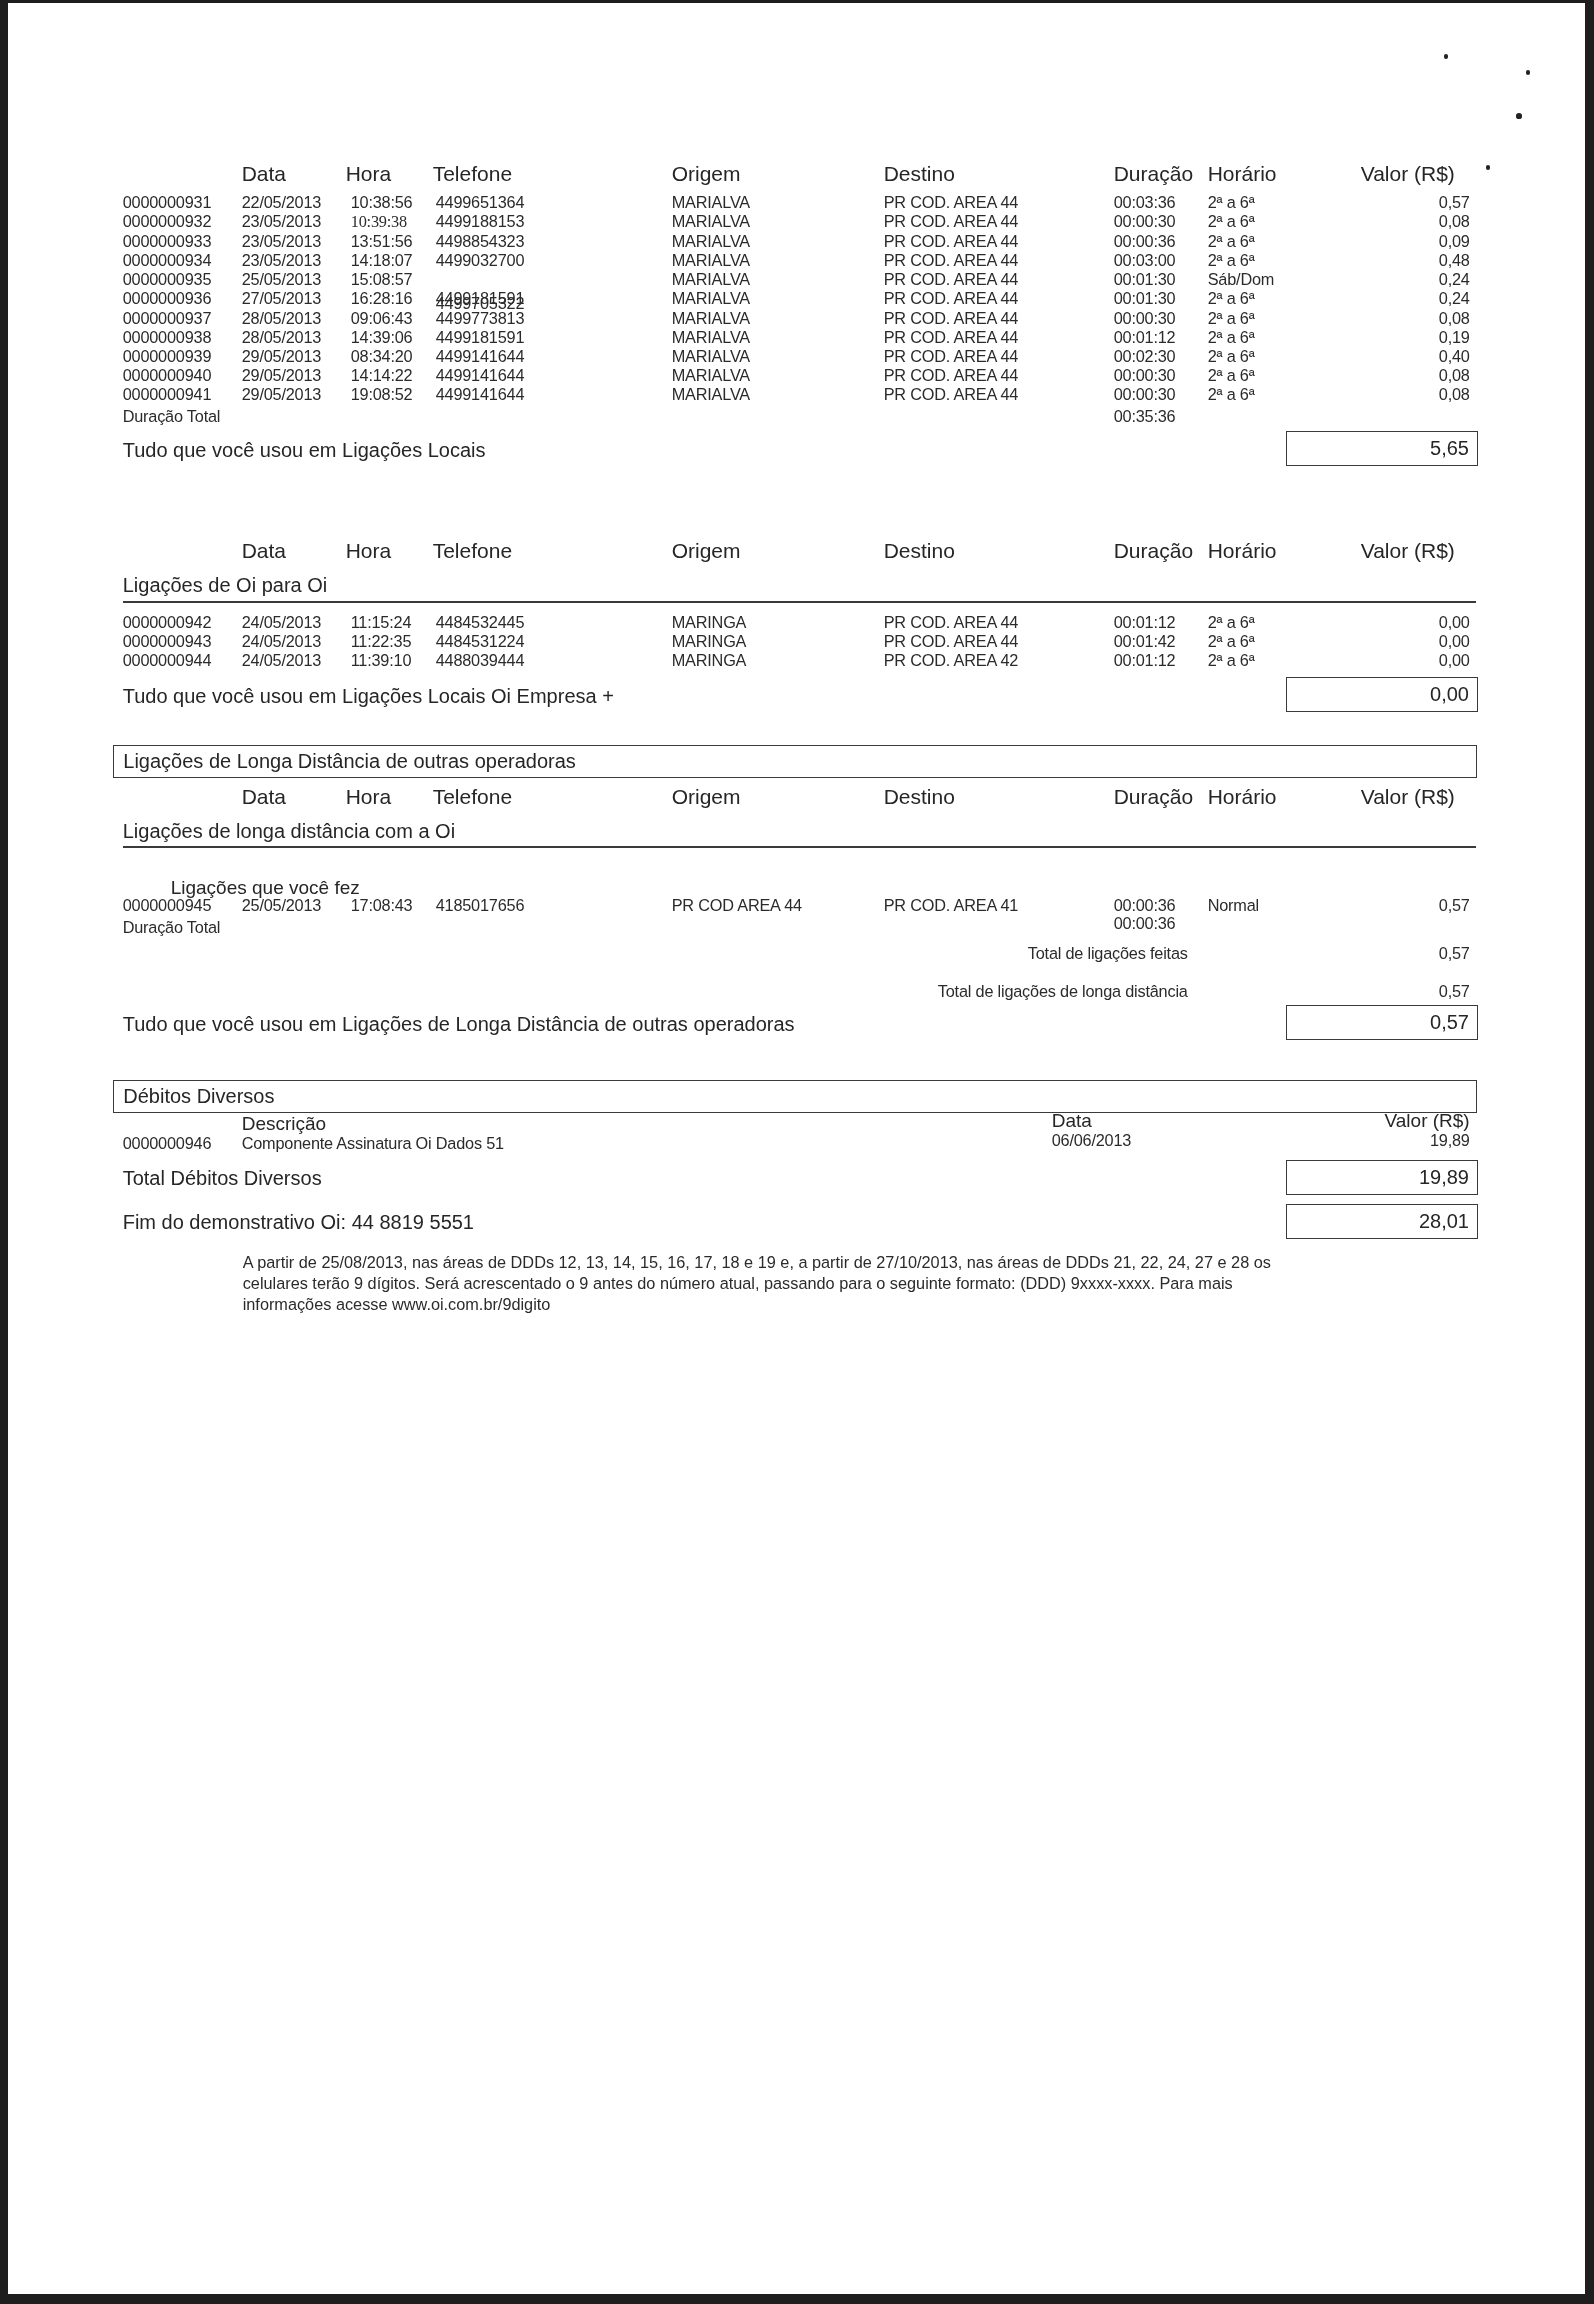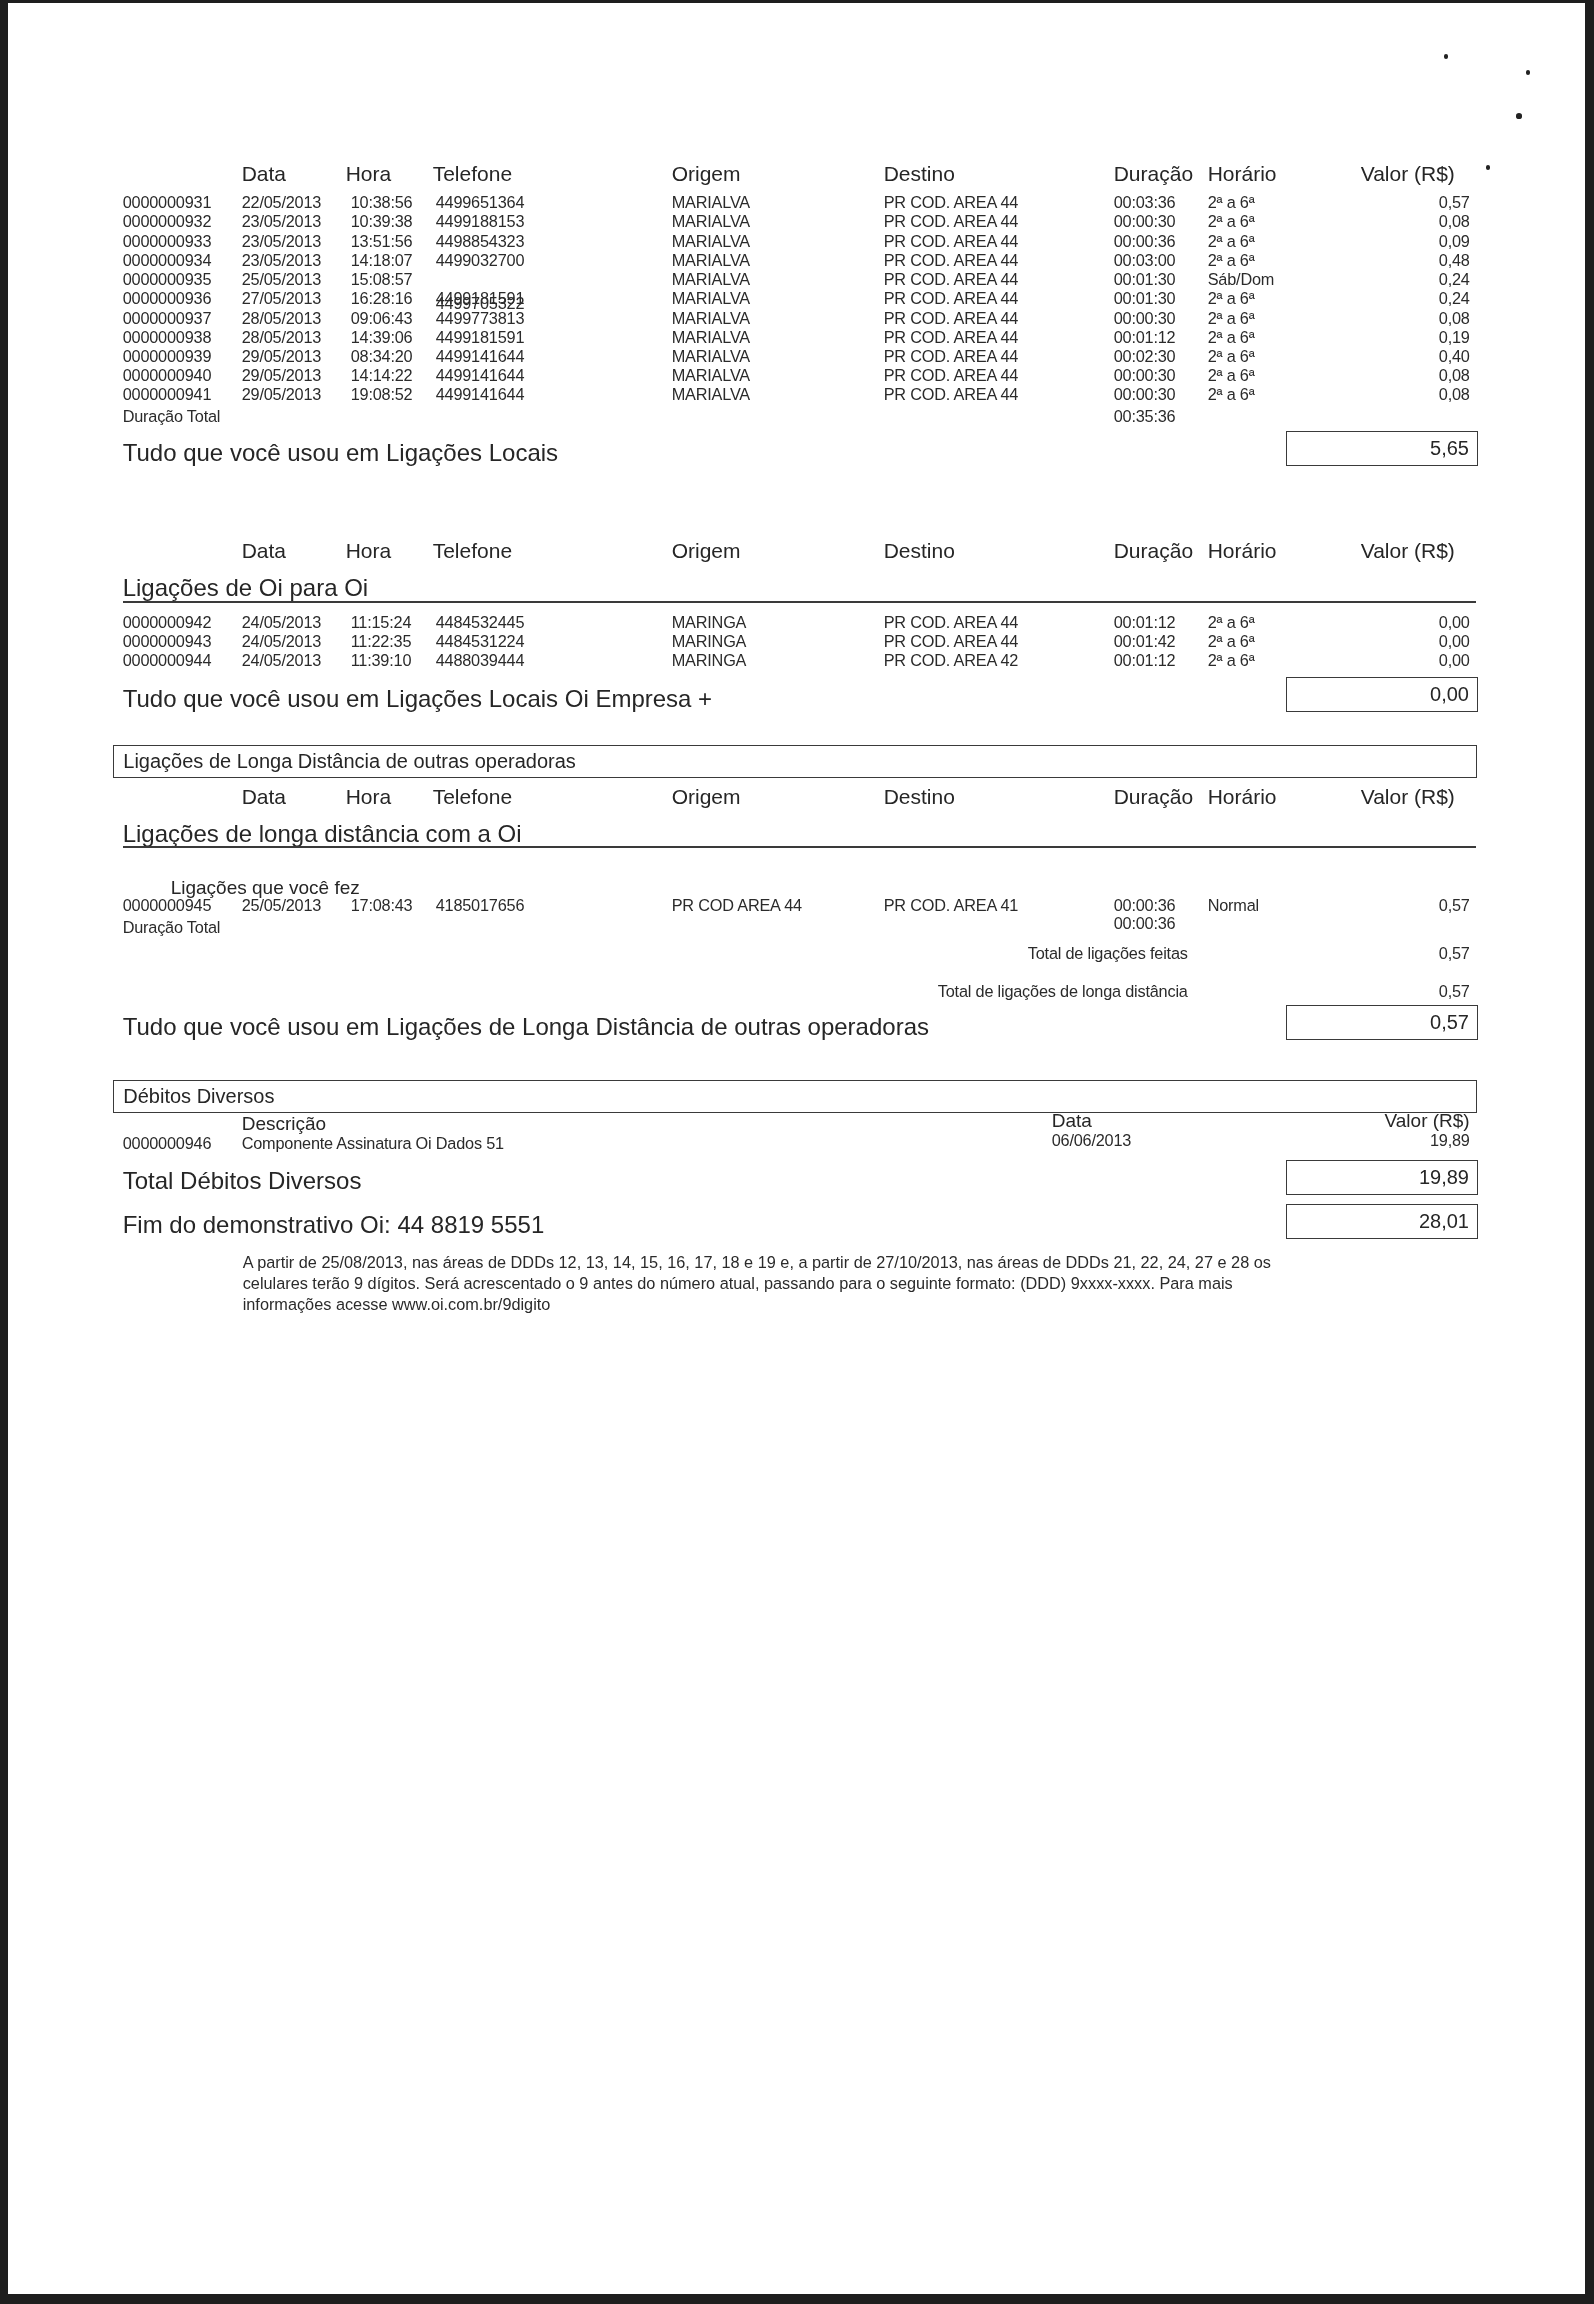--- a/index.html
+++ b/index.html
@@ -9,21 +9,21 @@
     font-family: "Liberation Sans", sans-serif; color: #2a2a2a;
   }
   .page {
     position: absolute; left: 7.7px; top: 2.9px; width: 1577px; height: 2291px;
     background: #ffffff;
   }
   .abs { position: absolute; white-space: nowrap; }
   .hdr { font-size: 21px; color: #262626; }
   .row { font-size: 16.3px; line-height: 19px; color: #2b2b2b; letter-spacing: -0.2px; }
   .r { text-align: right; }
-  .big { font-size: 24px; color: #262626; }
+  .big { font-size: 20px; color: #262626; }
   .sec-box {
     position: absolute; left: 105px; width: 1364px; height: 33px;
     border: 1.9px solid #3a3a3a; box-sizing: border-box;
   }
   .sec-box span { position: absolute; left: 9.6px; top: 3.8px; font-size: 20px; color: #262626; }
   .tot-box {
     position: absolute; left: 1278px; width: 192px; height: 35px;
     border: 1.9px solid #3a3a3a; box-sizing: border-box;
   }
   .tot-box span { position: absolute; right: 7.7px; top: 4.8px; font-size: 20px; color: #262626; }
@@ -60,21 +60,21 @@
         <span class="abs row" style="left: 428px; top: 190px;">4499651364</span>
         <span class="abs row" style="left: 664px; top: 190px;">MARIALVA</span>
         <span class="abs row" style="left: 876px; top: 190px;">PR COD. AREA 44</span>
         <span class="abs row" style="left: 1106px; top: 190px;">00:03:36</span>
         <span class="abs row" style="left: 1200px; top: 190px;">2ª a 6ª</span>
         <span class="abs row r" style="right: 115px; top: 190px;">0,57</span>
       </div>
       <div>
         <span class="abs row" style="left: 115px; top: 209px;">0000000932</span>
         <span class="abs row" style="left: 234px; top: 209px;">23/05/2013</span>
-        <span class="abs row" style="left: 343px; top: 209px;">10:39:38</span>
+        <span class="abs row" style="left: 343px; top: 209px; font-family: Liberation Serif, serif;">10:39:38</span>
         <span class="abs row" style="left: 428px; top: 209px;">4499188153</span>
         <span class="abs row" style="left: 664px; top: 209px;">MARIALVA</span>
         <span class="abs row" style="left: 876px; top: 209px;">PR COD. AREA 44</span>
         <span class="abs row" style="left: 1106px; top: 209px;">00:00:30</span>
         <span class="abs row" style="left: 1200px; top: 209px;">2ª a 6ª</span>
         <span class="abs row r" style="right: 115px; top: 209px;">0,08</span>
       </div>
       <div>
         <span class="abs row" style="left: 115px; top: 229px;">0000000933</span>
         <span class="abs row" style="left: 234px; top: 229px;">23/05/2013</span>

